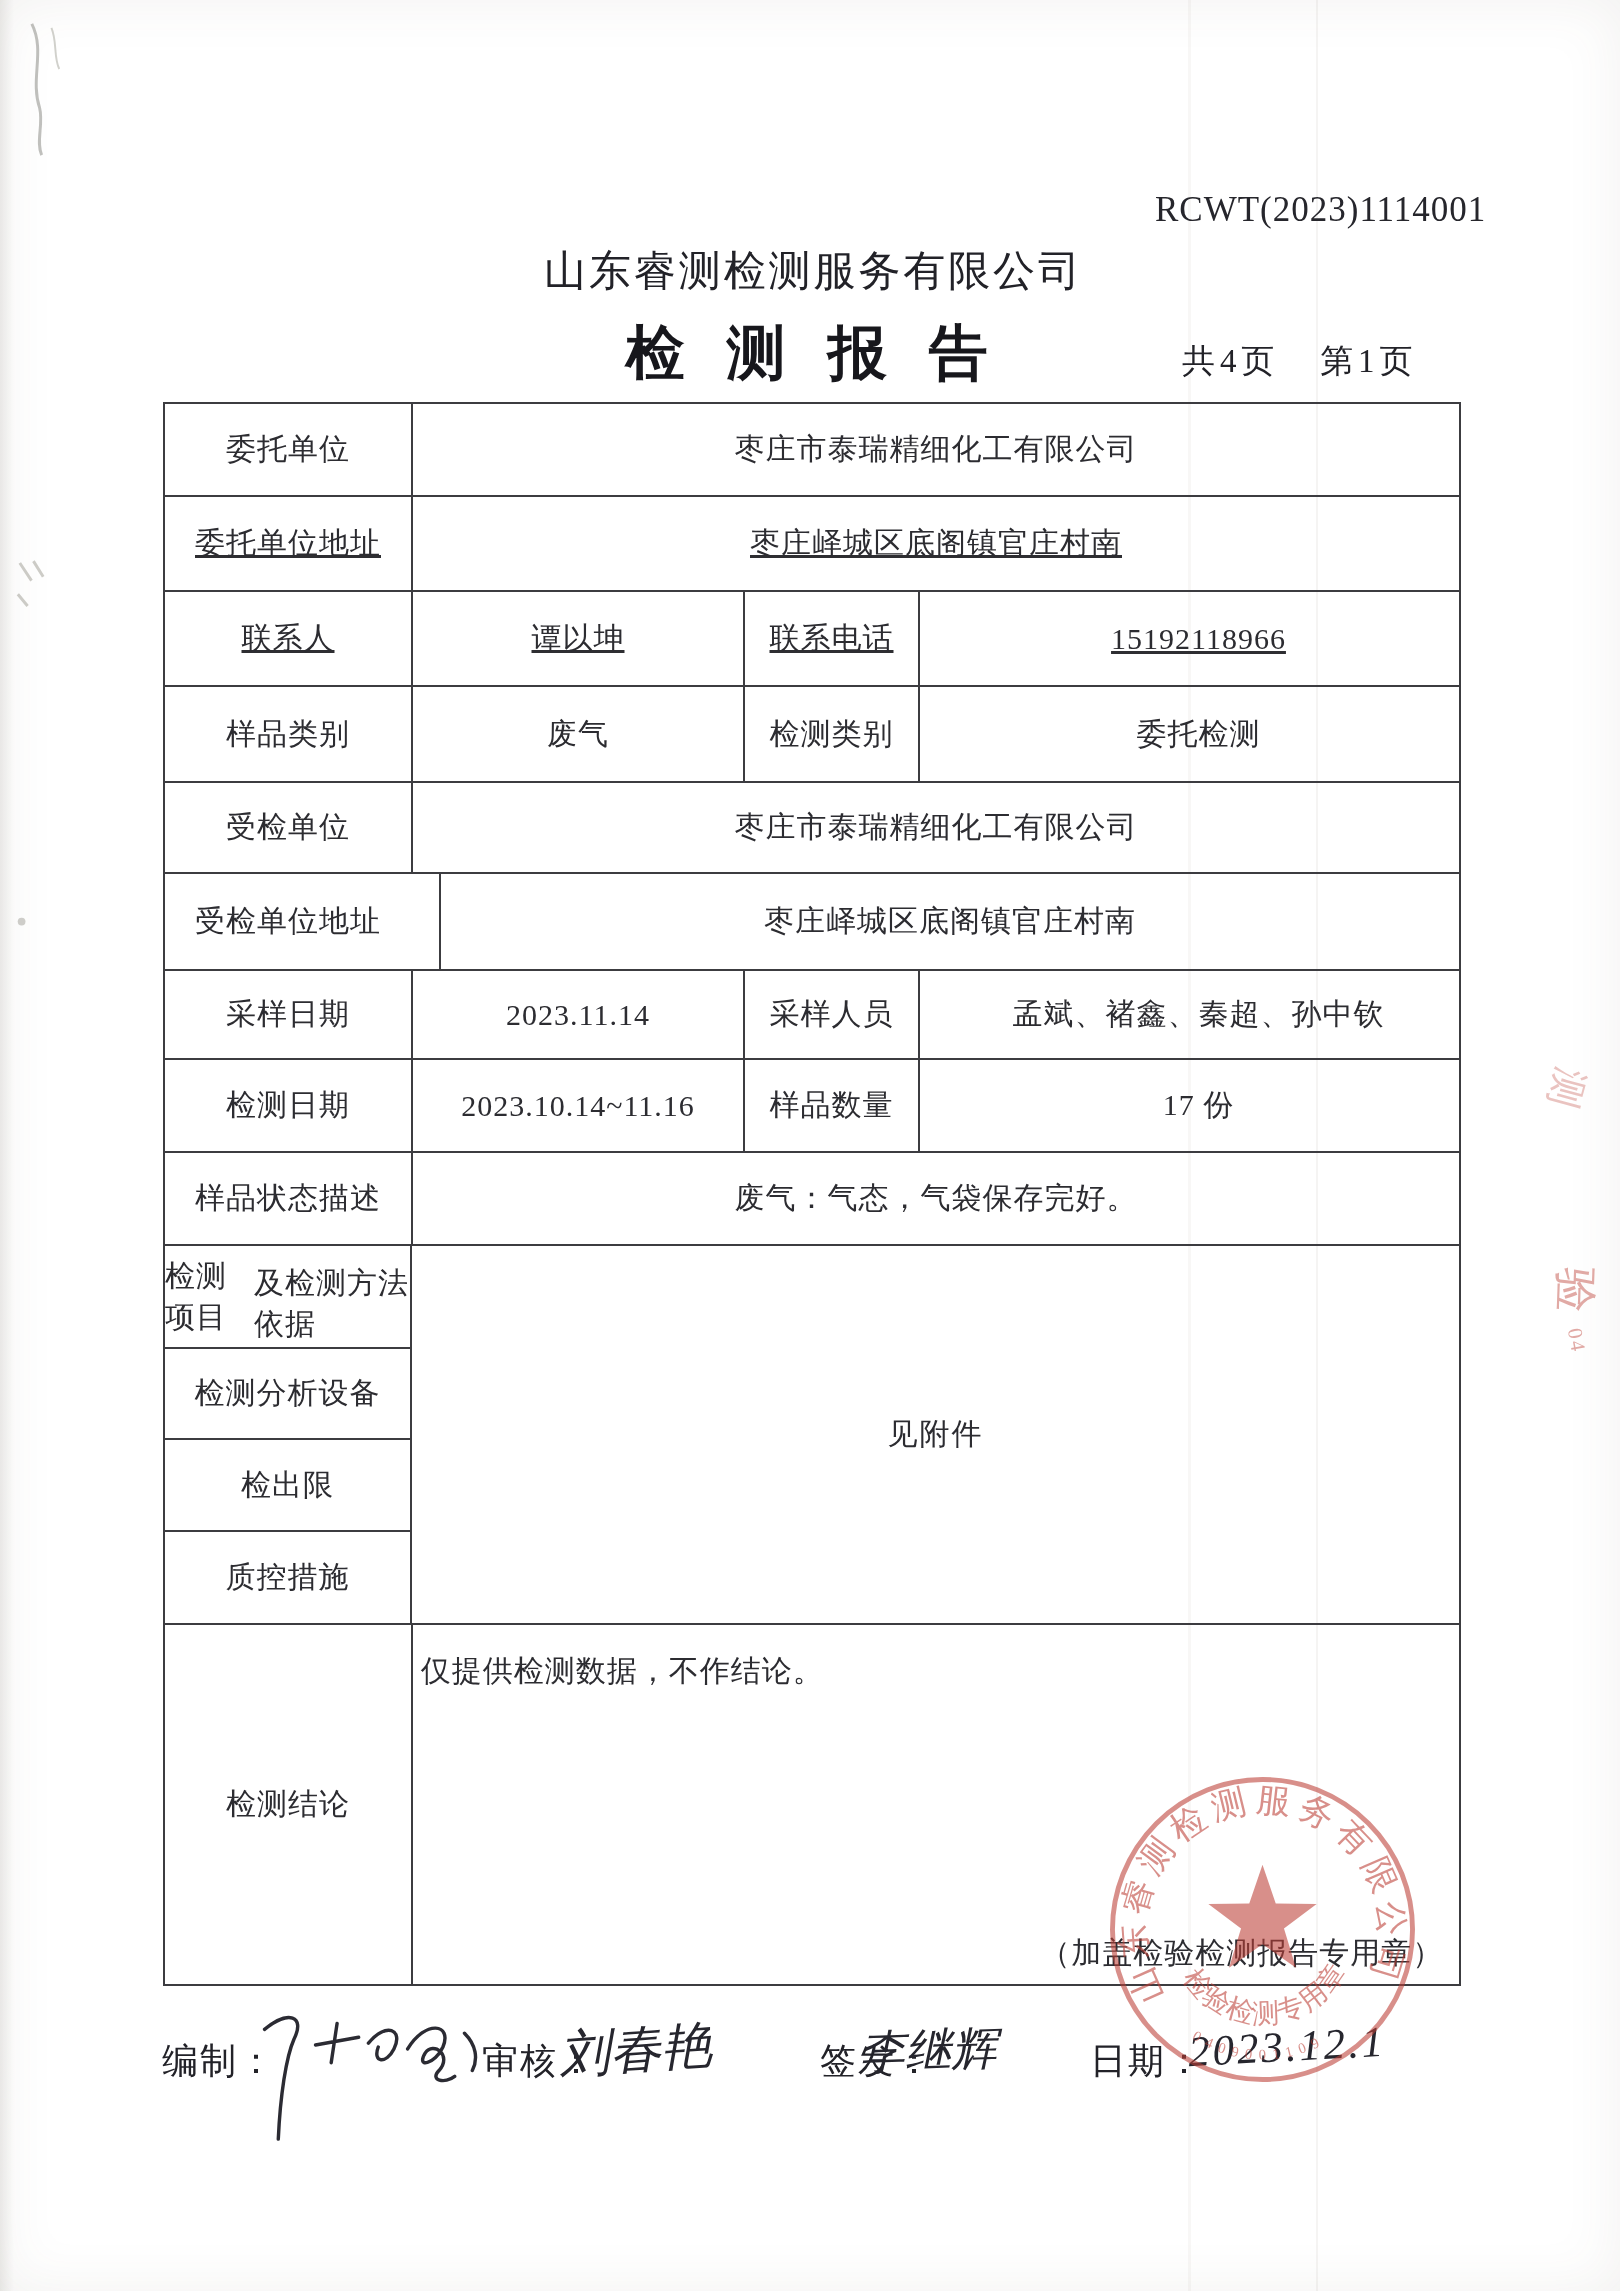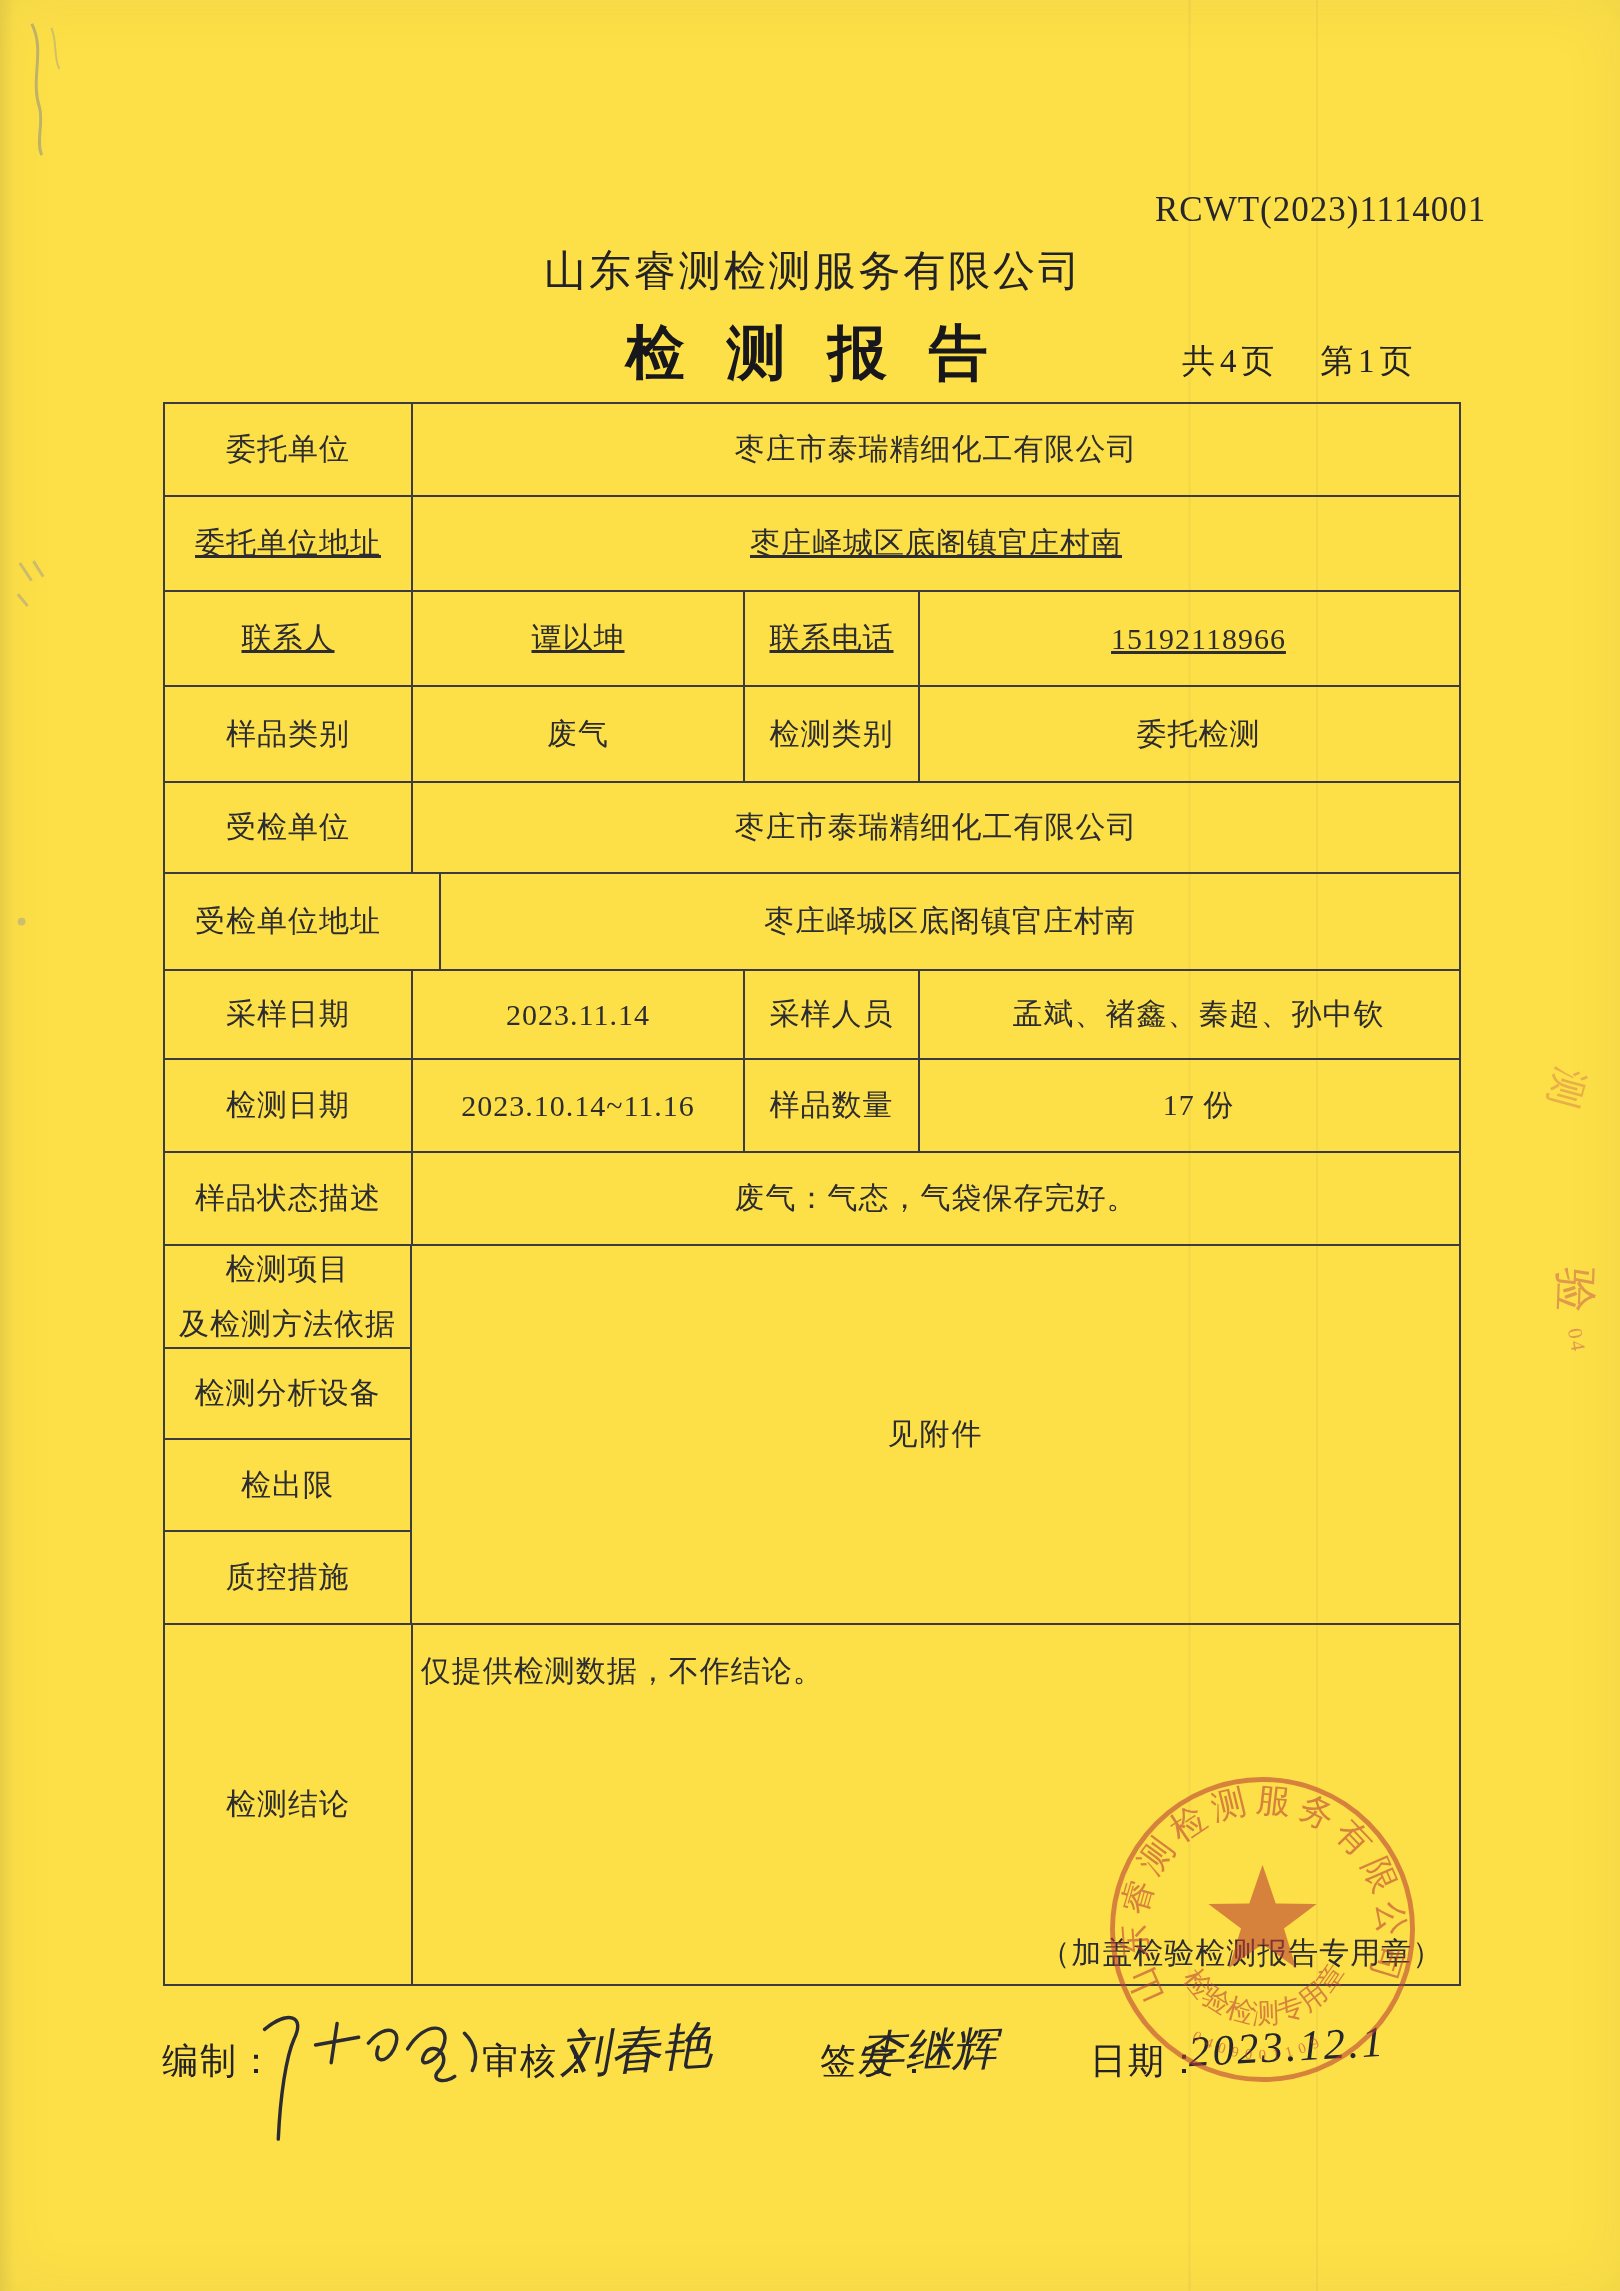--- a/index.html
+++ b/index.html
@@ -1,20 +1,20 @@
 <!DOCTYPE html>
 <html><head>
 <meta charset="utf-8">
 <style>
   html,body{margin:0;padding:0;background:#d8d5cd;}
   .page{
     position:relative;
     width:1620px;height:2292px;
     margin:0 auto;
-    background:#fde047;
+    background:#ffffff;
     overflow:hidden;
     font-family:"Liberation Serif","DejaVu Serif",serif;
     color:#2e2e32;
     box-shadow:inset 0 0 59px rgba(90,80,60,.08);
   }
   
   .fold{position:absolute;top:0;bottom:0;pointer-events:none;}
   .fold.f1{left:1188px;width:2.9px;background:rgba(110,100,80,.05);}
   .fold.f2{left:1316px;width:2px;background:rgba(110,100,80,.07);}
   .edge-shade{position:absolute;left:0;top:0;bottom:0;width:13.7px;
@@ -42,21 +42,21 @@
   .c1{width:246px;flex:none;}
   .c2{width:332px;flex:none;}
   .c3{width:175px;flex:none;}
   .c4{flex:1;padding-left:18px;}
   .cm{flex:1;}
   .h93{height:91px;}  .h97{height:95px;text-decoration:underline;}  .h98{height:96px;}  .h99{height:97px;gap:28px;}
   .h91{height:89px;}  .h95{height:93px;}  .h104{height:102px;} .h368{height:361px;}
   .group{display:flex;box-sizing:border-box;border-top:2px solid #3c3c40;}
   .group-labels{width:245px;flex:none;display:flex;flex-direction:column;box-sizing:border-box;}
   .group-labels .gcell{box-sizing:border-box;border-top:2px solid #3c3c40;
-    display:flex;flex-direction:column;align-items:center;justify-content:center;color:#2c2c31;letter-spacing:1px;}
+    display:flex;flex-direction:row;align-items:center;justify-content:center;color:#2c2c31;letter-spacing:1px;}
   .group-labels .gcell.gfirst{border-top:none;}
   .gcell .l2{margin-top:13.7px;}
   .group-merged{flex:1;border-left:2px solid #3c3c40;box-sizing:border-box;
     display:flex;align-items:center;justify-content:center;color:#2c2c31;letter-spacing:2px;}
   .conclusion-cell{position:relative;display:block;}
   .conclusion-text{position:absolute;left:7.8px;top:25.5px;font-size:30px;letter-spacing:1px;text-align:left;}
   .seal-note{position:absolute;right:15.7px;bottom:9.8px;font-size:30px;letter-spacing:1px;}
 
   
   .sign-line{position:absolute;left:0;top:2000px;width:1388px;height:176px;font-size:36px;color:#222228;}

